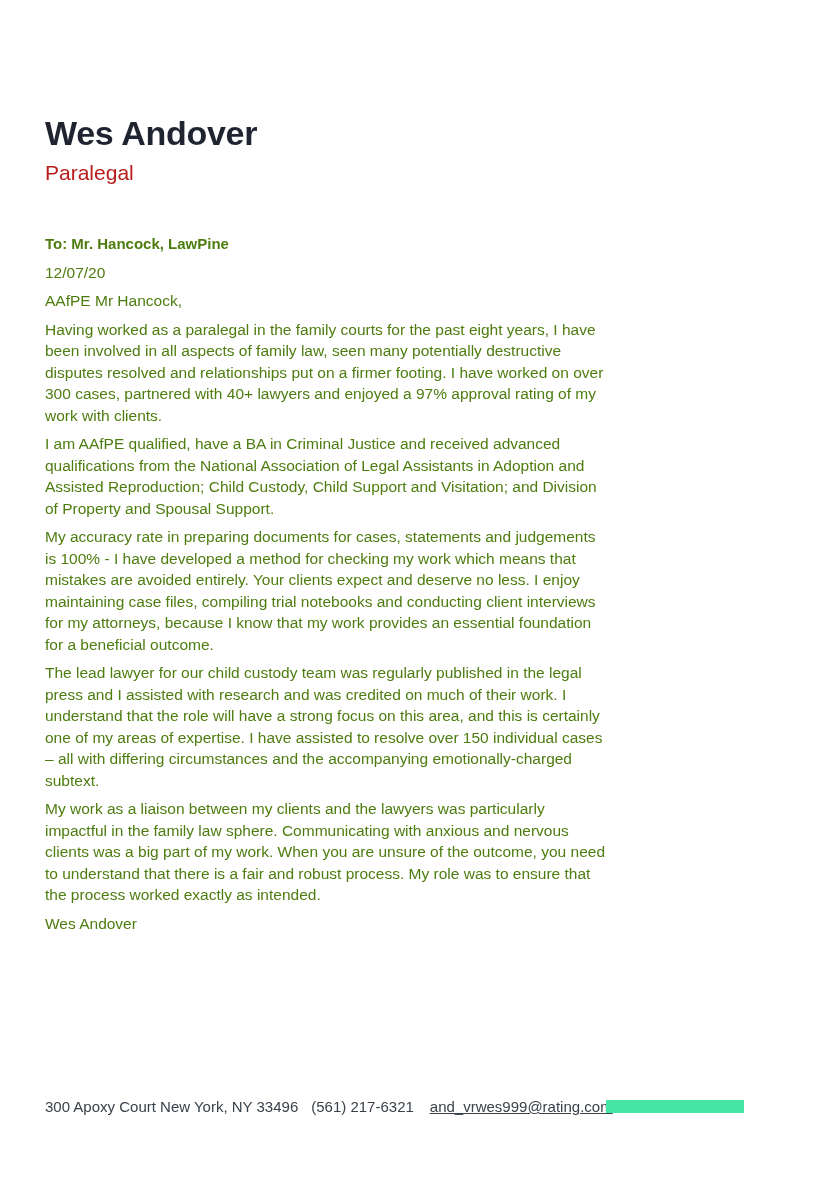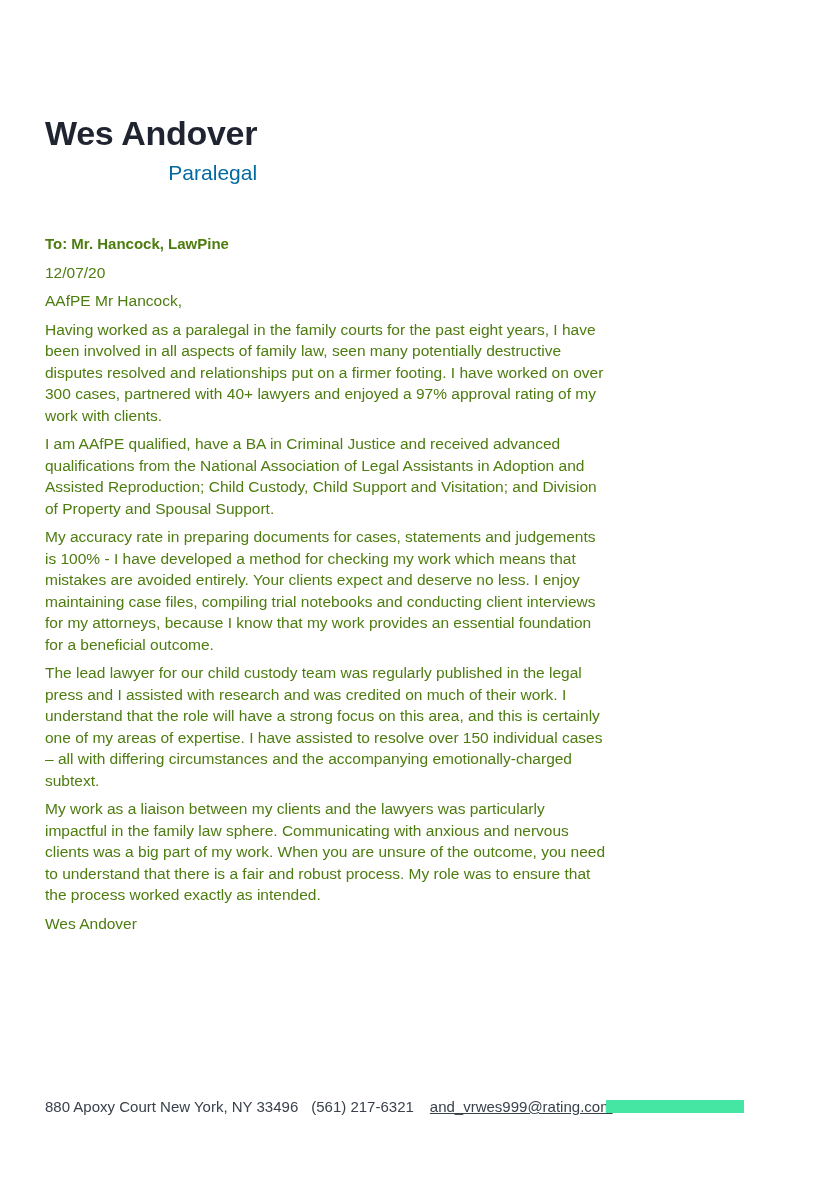--- a/index.html
+++ b/index.html
@@ -26,22 +26,21 @@
     line-height: 38px;
     font-weight: 700;
     letter-spacing: -0.3px;
     color: #1f2430;
   }
   .job-title {
     margin-top: 8px;
     font-size: 21px;
     line-height: 26px;
     font-weight: 400;
-    color: #0369a1;
-    text-align: right;
+    color: #b91c1c;
   }
   .letter {
     position: absolute;
     left: 45px;
     top: 233px;
     width: 560px;
     color: #4d7c0f;
     font-size: 15.5px;
     line-height: 21.5px;
   }
@@ -92,18 +91,18 @@
     <p class="salutation">AAfPE Mr Hancock,</p>
     <p>Having worked as a paralegal in the family courts for the past eight years, I have been involved in all aspects of family law, seen many potentially destructive disputes resolved and relationships put on a firmer footing. I have worked on over 300 cases, partnered with 40+ lawyers and enjoyed a 97% approval rating of my work with clients.</p>
     <p>I am AAfPE qualified, have a BA in Criminal Justice and received advanced qualifications from the National Association of Legal Assistants in Adoption and Assisted Reproduction; Child Custody, Child Support and Visitation; and Division of Property and Spousal Support.</p>
     <p>My accuracy rate in preparing documents for cases, statements and judgements is 100% - I have developed a method for checking my work which means that mistakes are avoided entirely. Your clients expect and deserve no less. I enjoy maintaining case files, compiling trial notebooks and conducting client interviews for my attorneys, because I know that my work provides an essential foundation for a beneficial outcome.</p>
     <p>The lead lawyer for our child custody team was regularly published in the legal press and I assisted with research and was credited on much of their work. I understand that the role will have a strong focus on this area, and this is certainly one of my areas of expertise. I have assisted to resolve over 150 individual cases – all with differing circumstances and the accompanying emotionally-charged subtext.</p>
     <p>My work as a liaison between my clients and the lawyers was particularly impactful in the family law sphere. Communicating with anxious and nervous clients was a big part of my work. When you are unsure of the outcome, you need to understand that there is a fair and robust process. My role was to ensure that the process worked exactly as intended.</p>
     <p>Wes Andover</p>
   </div>
 
   <div class="footer-row">
-    <span>880 Apoxy Court New York, NY 33496</span><span class="footer-phone">(561) 217-6321</span><a class="footer-email" href="#">and_vrwes999@rating.com</a>
+    <span>300 Apoxy Court New York, NY 33496</span><span class="footer-phone">(561) 217-6321</span><a class="footer-email" href="#">and_vrwes999@rating.com</a>
   </div>
 
   <div class="accent-bar" style="background: rgb(69, 230, 164);"></div>
 
 </div>
 
 </body></html>

